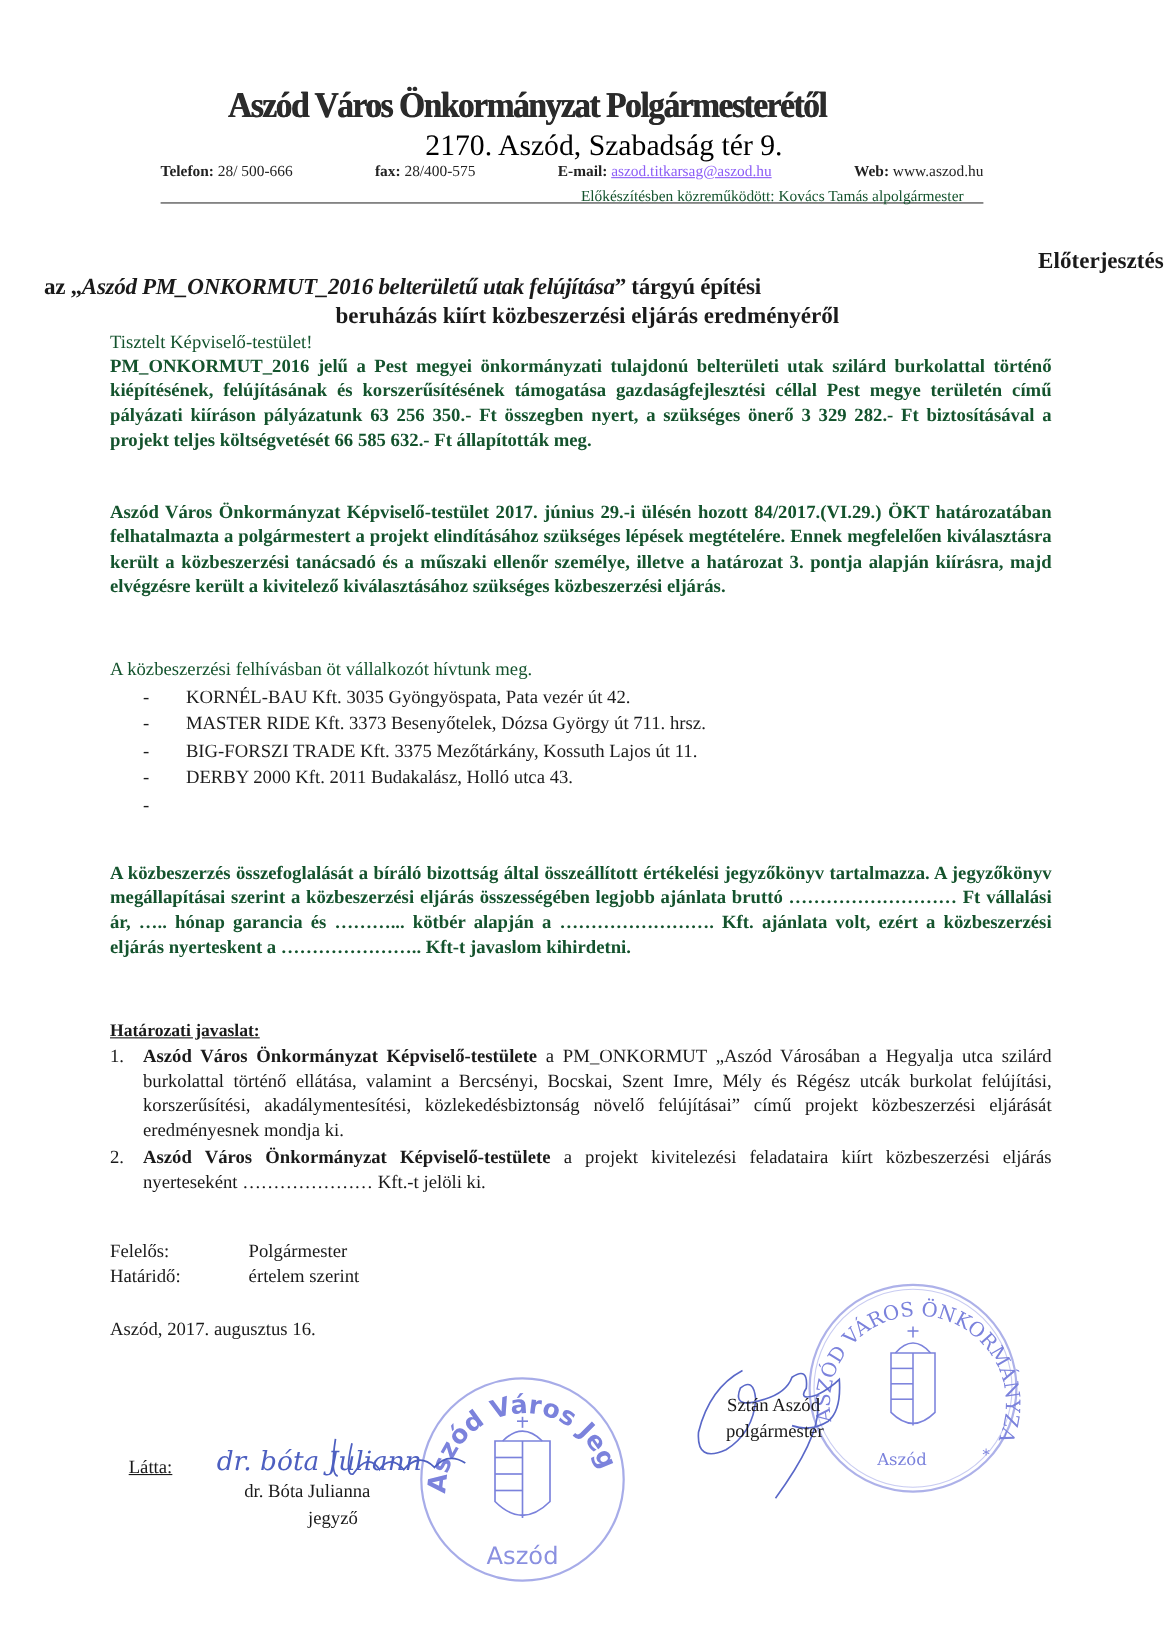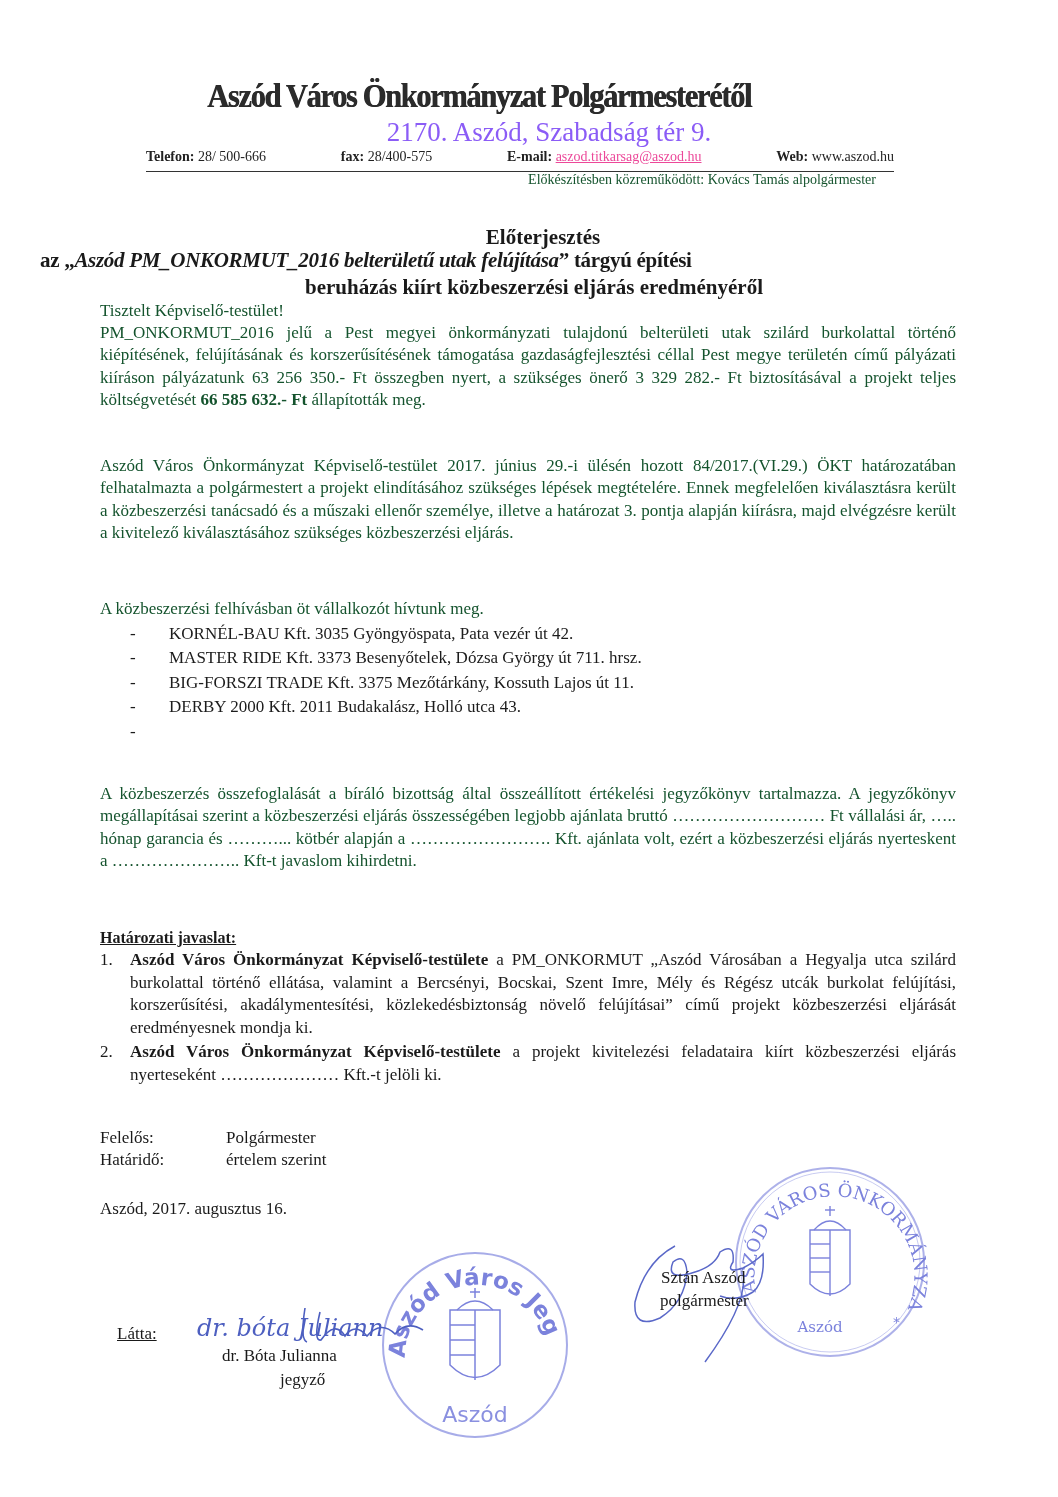--- a/index.html
+++ b/index.html
@@ -11,57 +11,57 @@
 
     
     .lh-title {
       left: 0; width: 958px; top: 78px; text-align: center;
       font-size: 33px; font-weight: bold; letter-spacing: -1.4px;
       color: #2b2b2b; transform: scaleX(0.92); transform-origin: 480px 0;
       text-shadow: 0.6px 0 0 #2b2b2b;
     }
     .lh-address {
       left: 0; width: 1058px; top: 117px; text-align: center;
-      font-size: 27px; color: #8b5cf6; padding-left: 40px; box-sizing: border-box;
+      font-size: 27px; color: #000000; padding-left: 40px; box-sizing: border-box;
     }
     .lh-contact {
       left: 146px; width: 748px; top: 149px;
       font-size: 14px; color: #222; border-bottom: 1.5px solid #333;
-      padding-bottom: 6px; white-space: nowrap;
+      padding-bottom: 19px; white-space: nowrap;
       display: flex; justify-content: space-between;
     }
     .lh-contact b { font-weight: bold; }
-    .lh-contact .email { color: #ec4899; text-decoration: underline; }
+    .lh-contact .email { color: #8b5cf6; text-decoration: underline; }
     .lh-contact .web-val { text-decoration: none; }
     .lh-prepared {
       right: 182px; top: 172px; font-size: 14px; color: #14532d;
     }
 
     
     .hl-1 {
-      left: 0; width: 1058px; top: 225px; text-align: center;
+      left: 0; width: 1058px; top: 225px; text-align: right;
       font-size: 21px; font-weight: bold; padding-left: 28px; box-sizing: border-box;
     }
     .hl-2 {
       left: 0; width: 1058px; top: 248px; text-align: left;
       font-size: 21px; font-weight: bold; padding-left: 40px; box-sizing: border-box;
       letter-spacing: -0.3px;
     }
     .hl-2 i { font-style: italic; }
     .hl-3 {
       left: 0; width: 1028px; top: 275px; text-align: center;
       font-size: 21px; font-weight: bold; padding-left: 40px; box-sizing: border-box;
     }
 
     
     .body-block {
       left: 100px; width: 856px; font-size: 17px; line-height: 22.3px;
       text-align: justify; color: #14532d;
     }
-    .body-block p { margin: 0; }
+    .body-block p { margin: 0; font-weight: bold; }
     .just-last { text-align-last: left; }
     .greeting { top: 300px; }
     .para1 { top: 322px; }
     .para2 { top: 455px; }
     .intro-list { top: 598px; }
 
     .bidders {
       left: 130px; top: 622px; font-size: 17px; line-height: 24.4px; color: #1c1c1c;
       list-style: none; margin: 0; padding: 0;
     }

